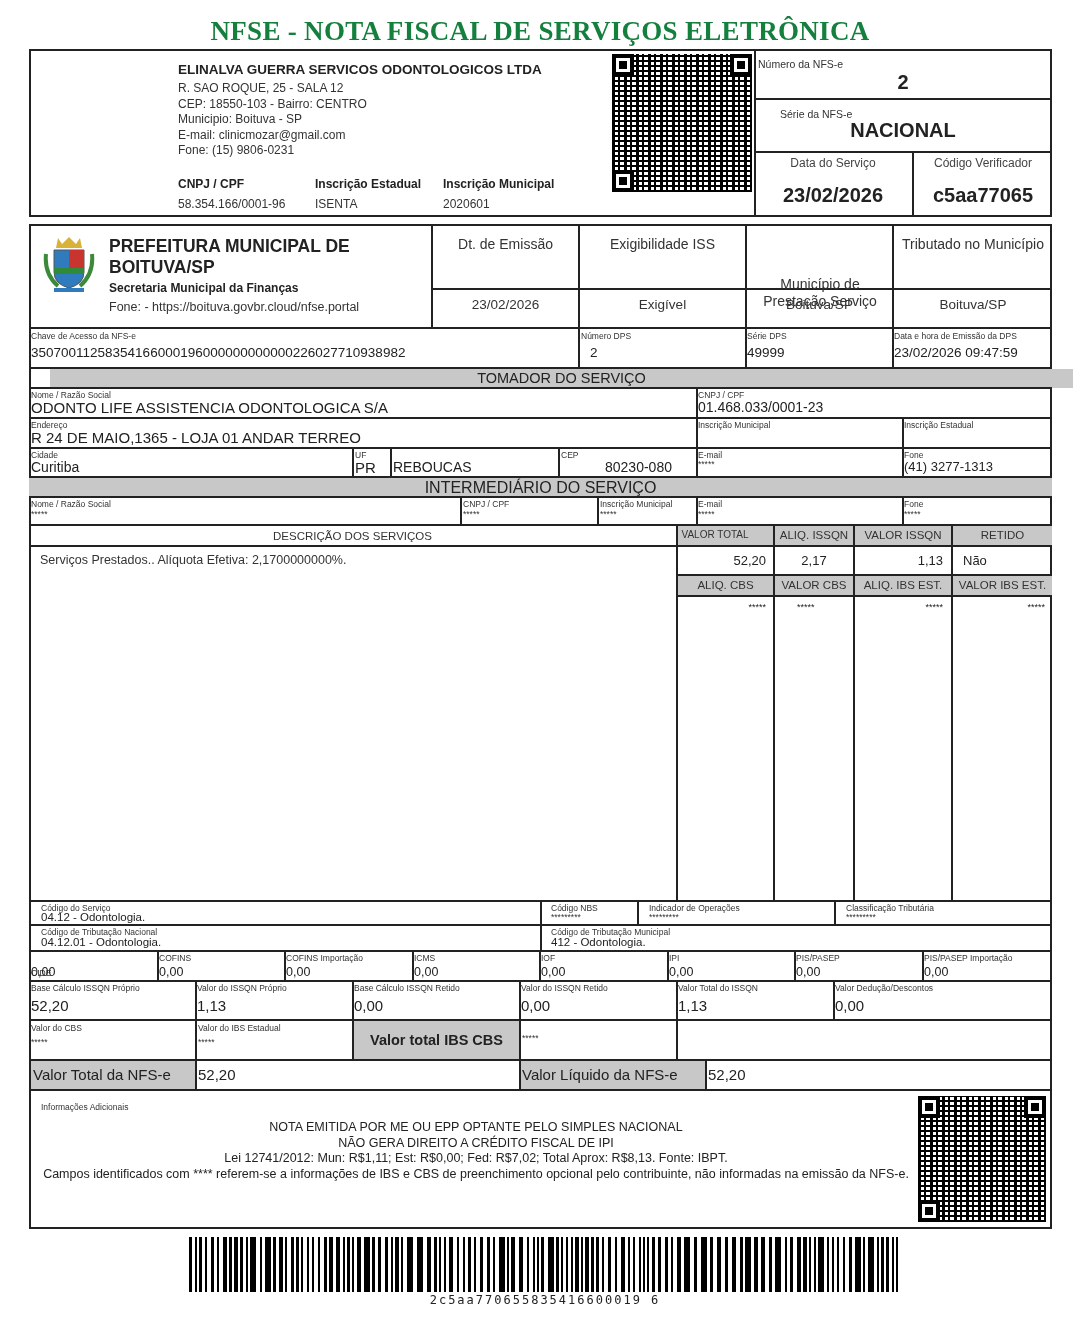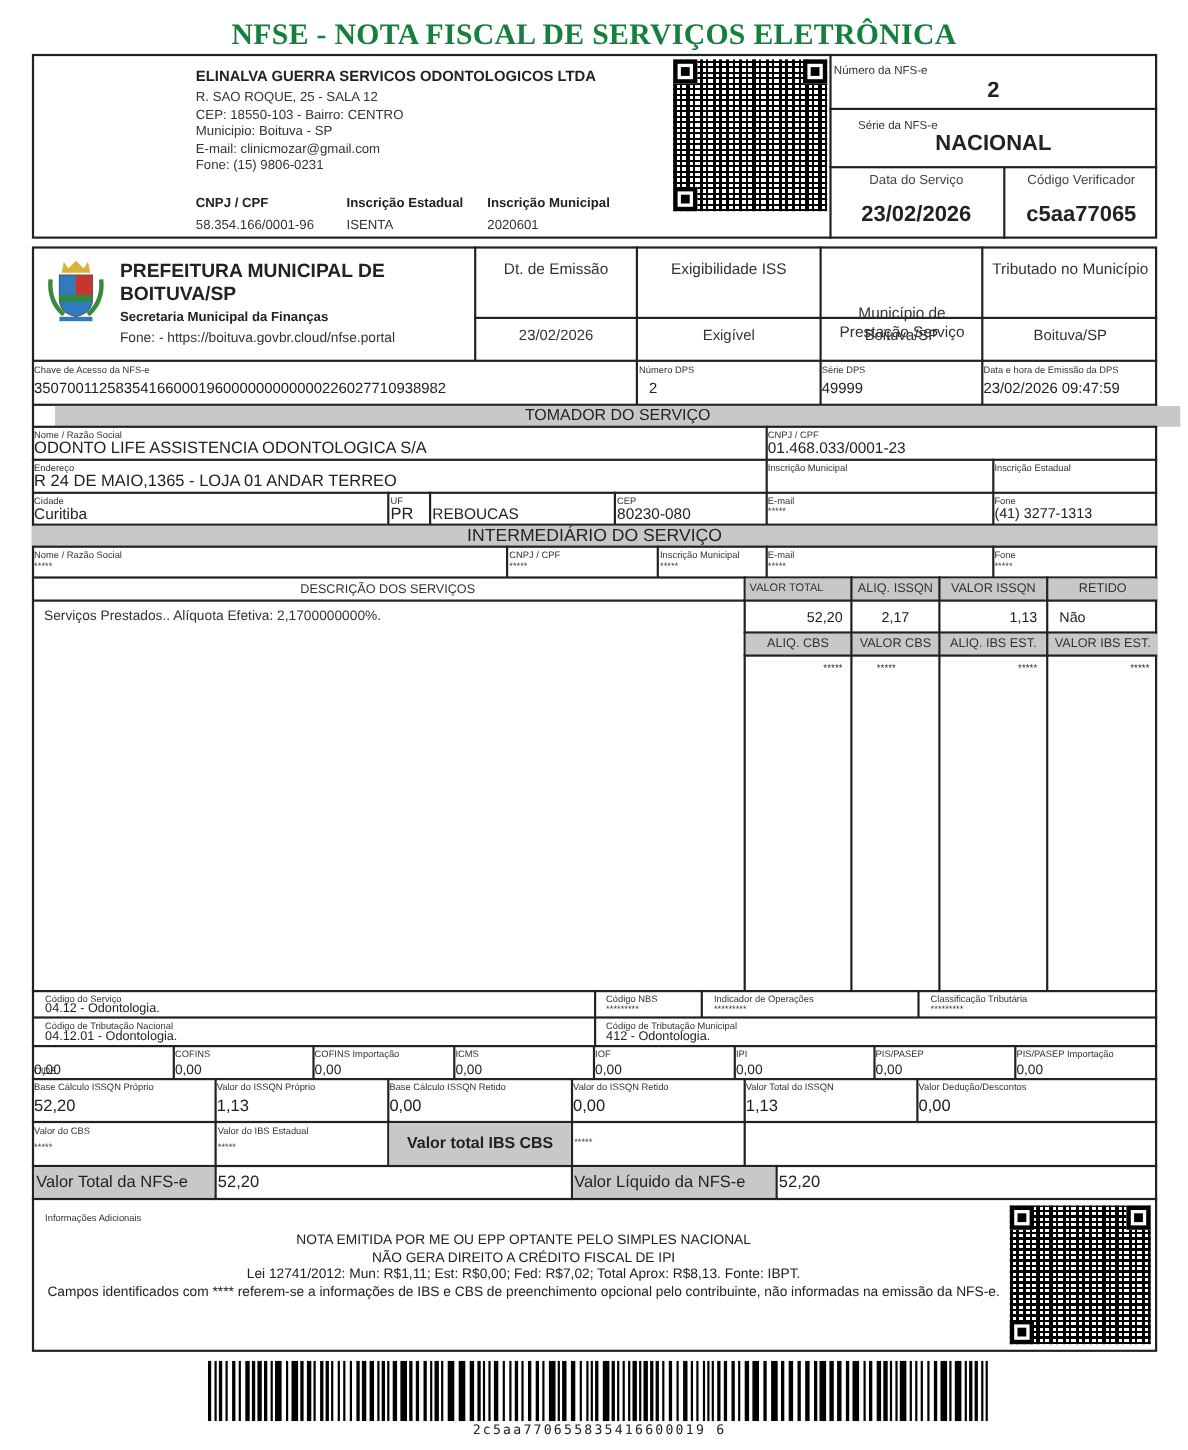--- a/index.html
+++ b/index.html
@@ -130,21 +130,21 @@
 <div class="val" style="left:31px;top:429px;font-size:15px;">R 24 DE MAIO,1365 - LOJA 01 ANDAR TERREO</div>
 <div class="lbl" style="left:698px;top:420px;">Inscrição Municipal</div>
 <div class="lbl" style="left:904px;top:420px;">Inscrição Estadual</div>
 <div class="lbl" style="left:31px;top:450px;">Cidade</div>
 <div class="val" style="left:31px;top:459px;font-size:14px;">Curitiba</div>
 <div class="lbl" style="left:355px;top:450px;">UF</div>
 <div class="val" style="left:355px;top:459px;font-size:15px;">PR</div>
 <div class="lbl" style="left:388px;top:450px;margin-top:25px;">Bairro</div>
 <div class="val" style="left:393px;top:459px;font-size:14px;">REBOUCAS</div>
 <div class="lbl" style="left:561px;top:450px;">CEP</div>
-<div class="val" style="left:561px;top:459px;font-size:14px;">80230-080</div>
+<div class="val" style="left:561px;top:459px;font-size:14px;padding-left:44px;">80230-080</div>
 <div class="lbl" style="left:698px;top:450px;">E-mail</div>
 <div class="lbl" style="left:698px;top:459px;">*****</div>
 <div class="lbl" style="left:904px;top:450px;">Fone</div>
 <div class="val" style="left:904px;top:459px;font-size:13px;">(41) 3277-1313</div>
 
 <div class="abs gray cen" style="left:29px;top:478px;width:1023px;height:19px;font-size:16px;line-height:19px;color:#222;">INTERMEDIÁRIO DO SERVIÇO</div>
 <div class="hline" style="left:29px;top:496px;width:1023px;"></div>
 <div class="vline" style="left:460px;top:496px;height:29px;"></div>
 <div class="vline" style="left:597px;top:496px;height:29px;"></div>
 <div class="vline" style="left:696px;top:496px;height:29px;"></div>

